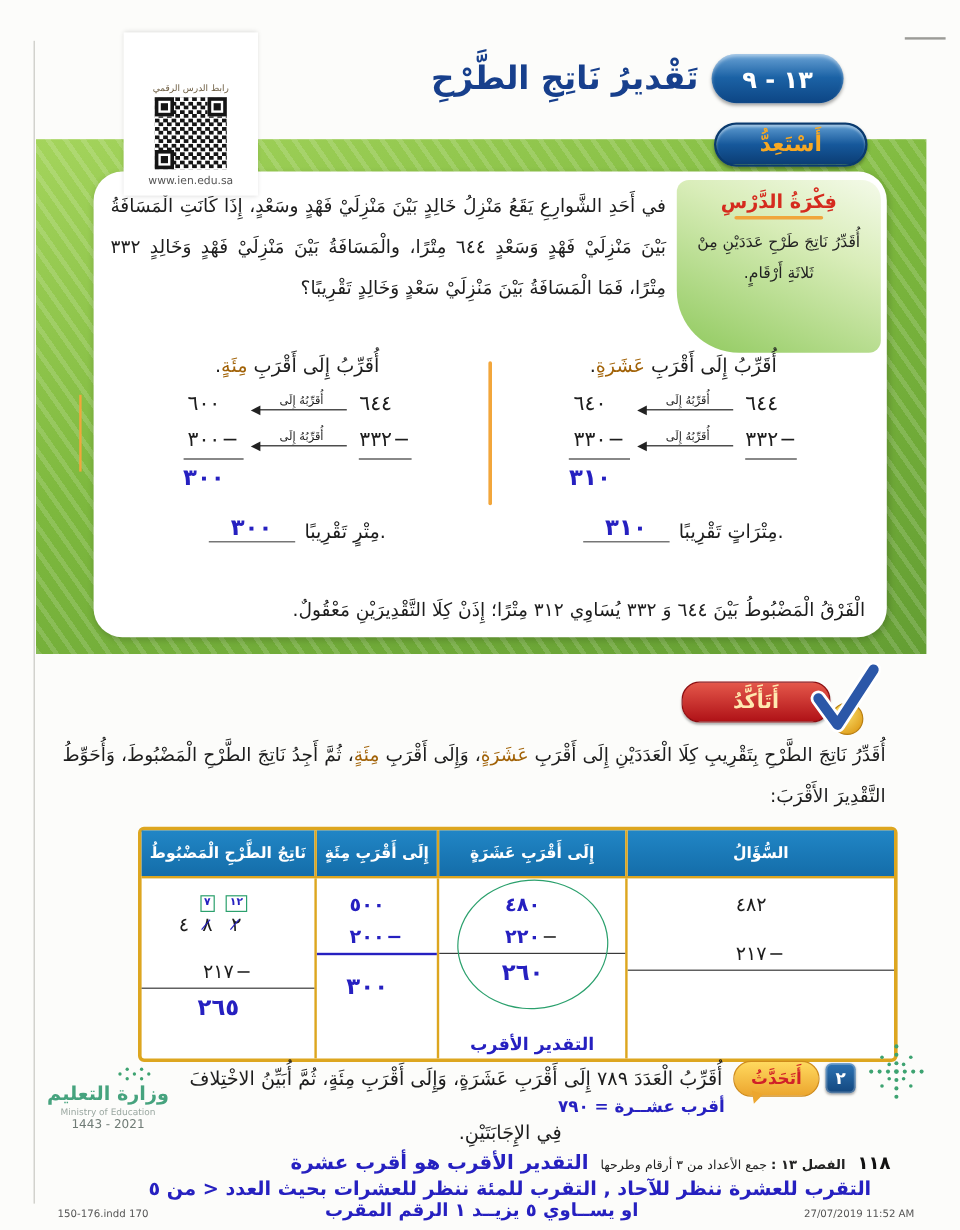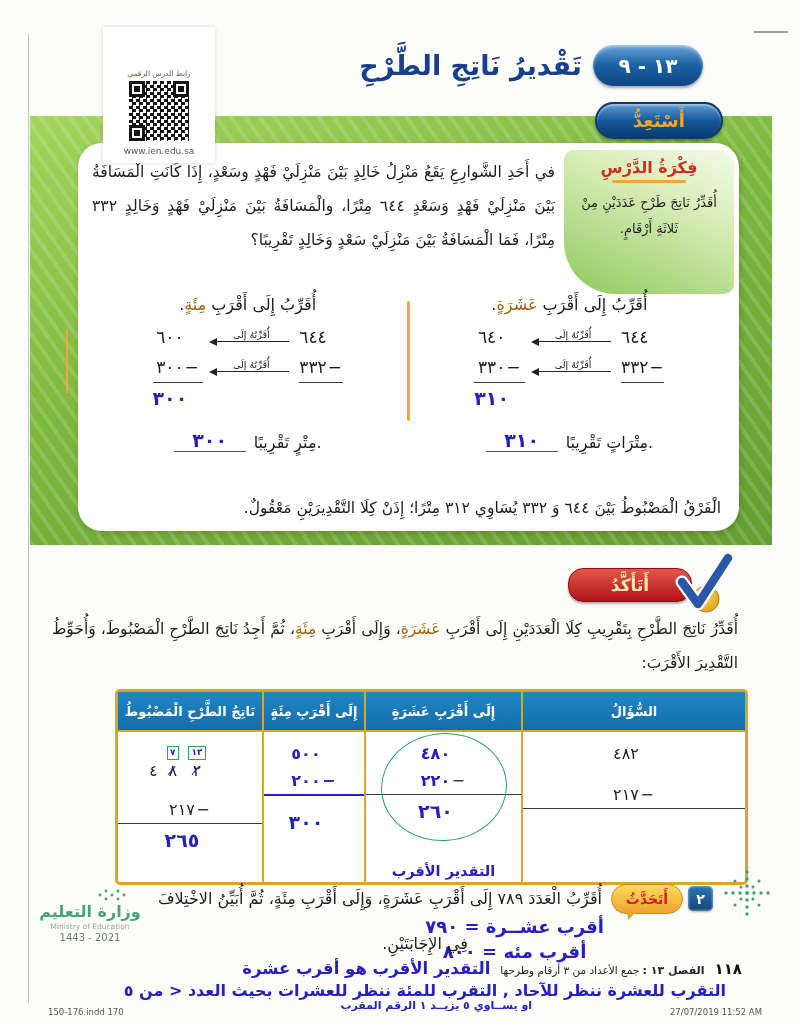--- a/index.html
+++ b/index.html
@@ -109,37 +109,37 @@
   .struck{position:relative;display:inline-block;}
   .struck::after{content:'';position:absolute;left:-3px;top:48%;width:130%;border-top:1.8px solid #2620c0;transform:rotate(-50deg);}
 
   
   .talk-badge{position:absolute;right:87px;top:886px;}
   .talk-bubble{position:absolute;right:117px;top:884px;width:72px;height:30px;border-radius:15px;
     background:linear-gradient(180deg,#ffd95e,#eca62f);border:1.5px solid #cf8c1c;box-sizing:border-box;
     color:#d02028;font-size:14px;font-weight:bold;display:flex;align-items:center;justify-content:center;}
   .talk-bubble::after{content:'';position:absolute;bottom:-12px;left:12px;border:5px solid transparent;border-top:10px solid #eca62f;transform:rotate(18deg);}
   .talk-line1{position:absolute;right:198px;top:889px;font-size:16px;white-space:nowrap;}
-  .talk-answers{position:absolute;right:196px;top:914px;text-align:center;font-size:18px;line-height:1.4;}
+  .talk-answers{position:absolute;right:196px;top:914px;text-align:center;font-size:14px;line-height:1.4;}
   .talk-line2{position:absolute;right:332px;top:934px;font-size:16px;}
   .dots-ornament{position:absolute;right:26px;top:868px;}
   .mini-dots{position:absolute;left:92px;top:886px;}
 
   
   .ministry{position:absolute;left:36px;top:902px;width:108px;text-align:center;}
   .ministry-ar{color:#46a37e;font-size:16px;font-weight:bold;letter-spacing:1px;text-align:center;}
   .ministry-en{font-size:7.5px;color:#9aa7a0;margin-top:1px;}
   .ministry-years{font-size:10px;color:#6f7b75;margin-top:1px;}
   .footer-row{position:absolute;top:959px;right:58px;display:flex;align-items:baseline;gap:10px;}
   .pagenum{font-size:15px;font-weight:bold;color:#111;}
   .chapter{font-size:10.5px;color:#222;}
   .chapter b{font-size:11px;margin-top:42px;}
   .note1{font-size:16.5px;}
   .note2{position:absolute;top:981px;right:74px;font-size:16px;white-space:nowrap;}
-  .note3{position:absolute;top:999px;right:268px;font-size:11px;}
+  .note3{position:absolute;top:999px;right:268px;font-size:15px;}
   .print-tiny{font-size:8.5px;color:#555;direction:ltr;}
   .print-left{position:absolute;left:48px;top:1007px;}
   .print-right{position:absolute;right:38px;top:1007px;}
   .orange-tick{position:absolute;left:66px;top:329px;width:2px;height:64px;background:#f2a63b;z-index:4;}
 </style>
 </head>
 <body>
 
 <div class="page">
   <div class="frame-left"></div>
@@ -389,21 +389,20 @@
         <circle cx="39" cy="37" r="1.5"></circle>
       <circle cx="21" cy="31" r="1.5"></circle>
         <circle cx="15" cy="37" r="1.5"></circle>
     </g>
   </svg>
   <div class="numbadge talk-badge">٢</div>
   <div class="talk-bubble">أَتَحَدَّثُ</div>
   <div class="talk-line1">أُقَرِّبُ الْعَدَدَ ٧٨٩ إِلَى أَقْرَبِ عَشَرَةٍ، وَإِلَى أَقْرَبِ مِئَةٍ، ثُمَّ أُبَيِّنُ الاخْتِلافَ</div>
   <div class="talk-answers">
     <div class="hw">أقرب عشــرة = ٧٩٠</div>
-    <div class="hw">أقرب مئه = ٨٠٠</div>
   </div>
   <div class="talk-line2">فِي الإِجَابَتَيْنِ.</div>
 
   <svg class="mini-dots" width="40" height="18" viewBox="0 0 40 18">
     <g fill="#3da371">
       <circle cx="8" cy="9" r="1.4"></circle>
         <circle cx="14" cy="5" r="1.4"></circle>
         <circle cx="14" cy="13" r="1.4"></circle>
       <circle cx="20" cy="9" r="1.4"></circle>
         <circle cx="26" cy="5" r="1.4"></circle>

